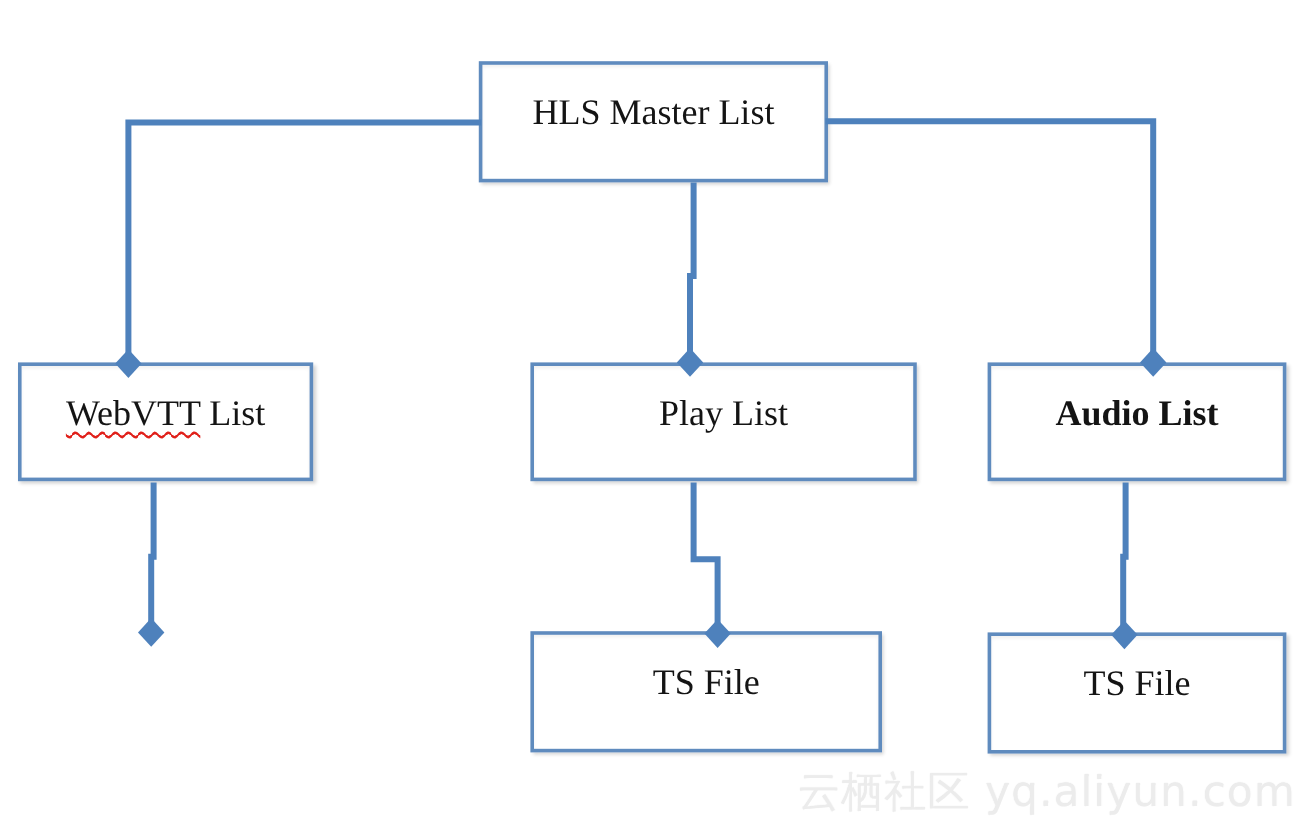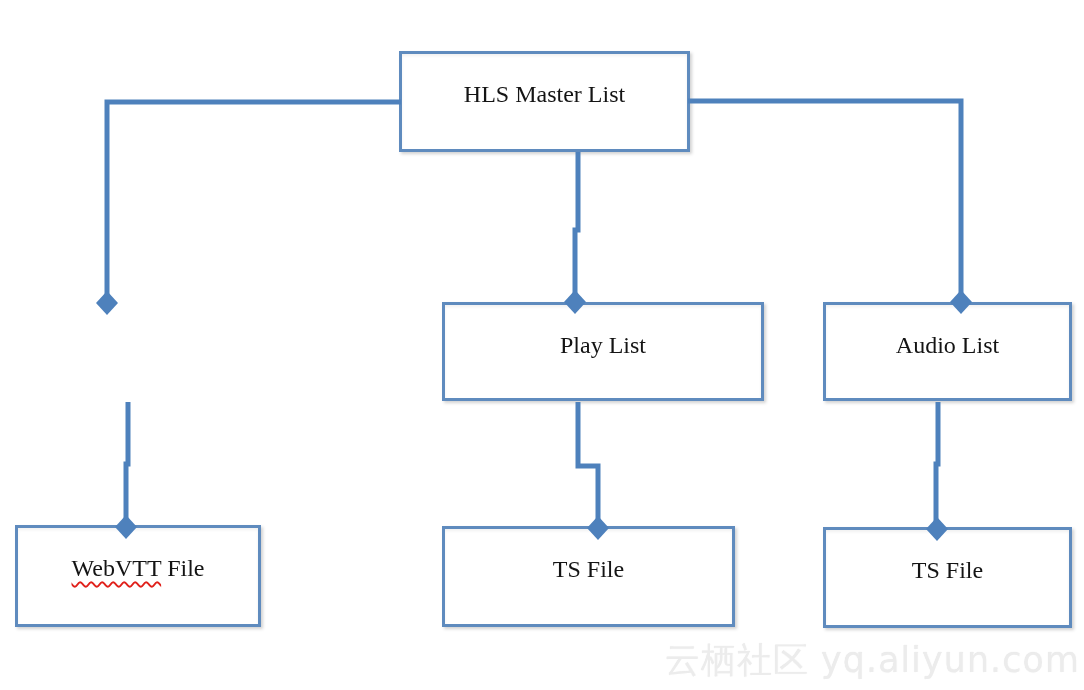--- a/index.html
+++ b/index.html
@@ -17,35 +17,35 @@
   }
   .node {
     position: absolute;
     box-sizing: border-box;
     background: #ffffff;
     border: 3px solid #5f8bbe;
     box-shadow: 2px 2px 3px rgba(0,0,0,0.18), inset 0 2px 3px rgba(0,0,0,0.06);
     text-align: center;
     padding-top: 25px;
     line-height: 30px;
-    font-size: 24px;
+    font-size: 30px;
     color: #141414;
   }
   .node span { white-space: pre; }
   .misspell {
     text-decoration: underline;
     text-decoration-style: wavy;
     text-decoration-color: #e0201a;
     text-decoration-thickness: 2px;
     text-underline-offset: 5px;
   }
   #node-master       { left: 399px; top: 51px;  width: 291px; height: 101px; }
   #node-webvtt-list  { left: 15px;  top: 302px; width: 246px; height: 99px; }
   #node-play-list    { left: 442px; top: 302px; width: 322px; height: 99px; }
-  #node-audio-list   { left: 823px; top: 302px; width: 249px; height: 99px; }
+  #node-audio-list   { left: 823px; top: 302px; width: 249px; height: 99px; font-weight: bold; }
   #node-webvtt-file  { left: 15px;  top: 525px; width: 246px; height: 102px; }
   #node-ts-file-1    { left: 442px; top: 526px; width: 293px; height: 101px; }
   #node-ts-file-2    { left: 823px; top: 527px; width: 249px; height: 101px; }
 
   svg.connectors {
     position: absolute;
     left: 0; top: 0;
     width: 1084px;
     height: 690px;
     pointer-events: none;
@@ -73,32 +73,32 @@
 </style>
 </head>
 <body>
 
 <div class="canvas">
 
   <div class="node" id="node-master">
     <span>HLS Master List</span>
   </div>
 
+  <div class="node" id="node-webvtt-list">
+    <span class="misspell">WebVTT</span><span> List</span>
+  </div>
 
   <div class="node" id="node-play-list">
     <span>Play List</span>
   </div>
 
   <div class="node" id="node-audio-list">
     <span>Audio List</span>
   </div>
 
-  <div class="node" id="node-webvtt-file">
-    <span class="misspell">WebVTT</span><span> File</span>
-  </div>
 
   <div class="node" id="node-ts-file-1">
     <span>TS File</span>
   </div>
 
   <div class="node" id="node-ts-file-2">
     <span>TS File</span>
   </div>
 
   <svg class="connectors" viewBox="0 0 1084 690">

